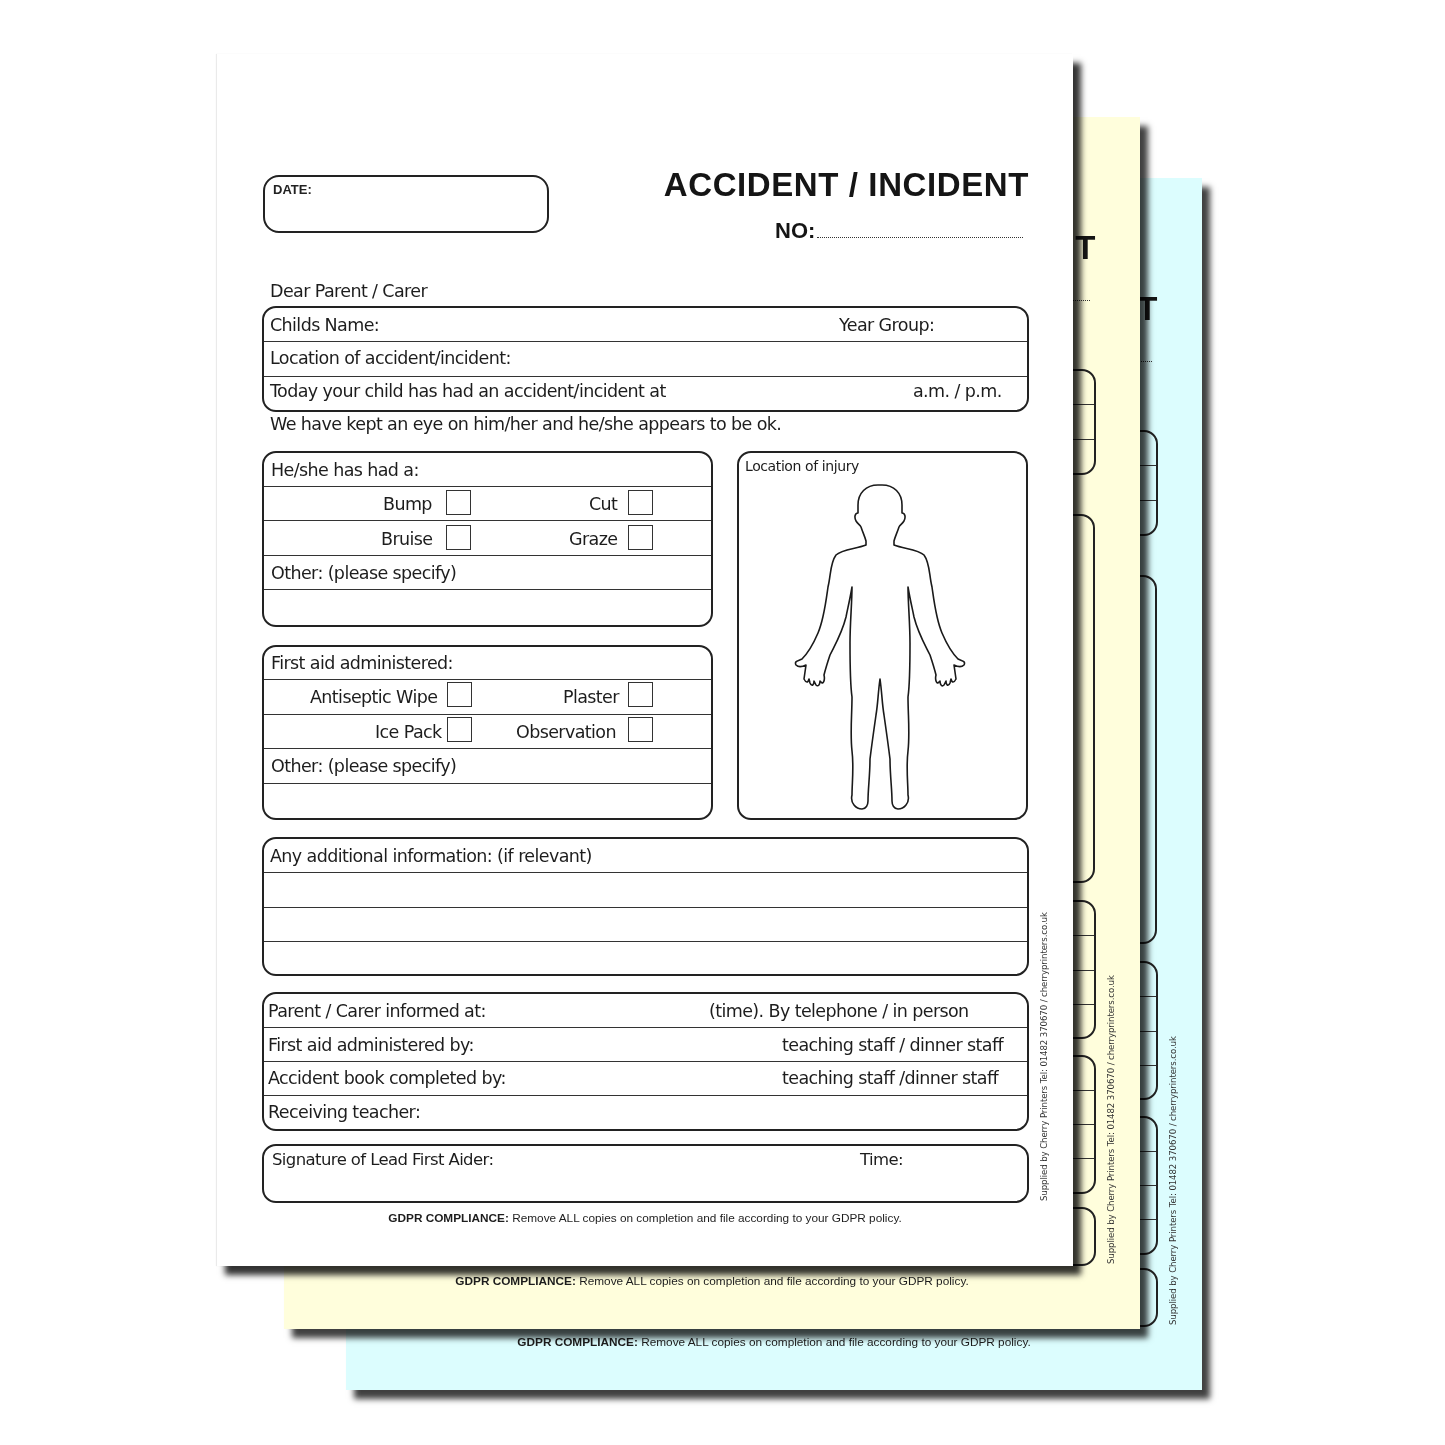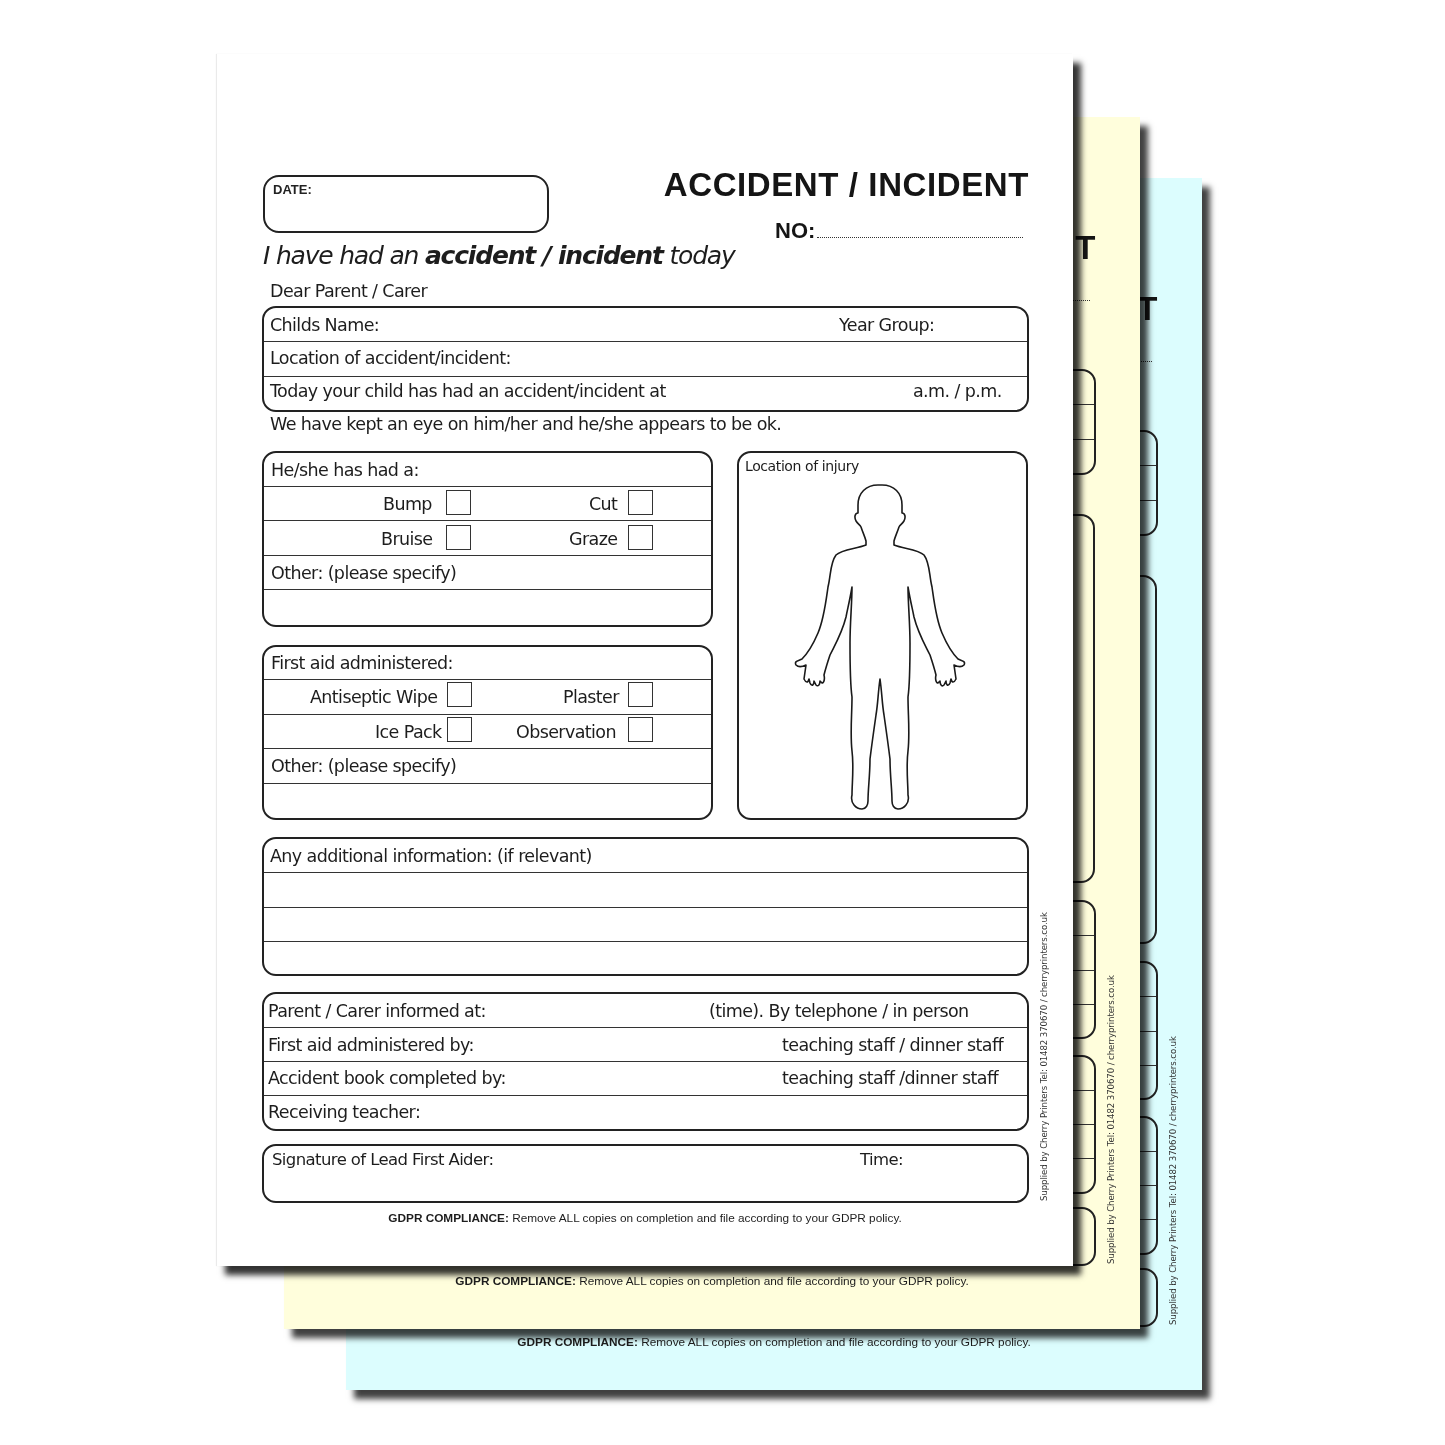--- a/index.html
+++ b/index.html
@@ -234,21 +234,20 @@
 
     <div class="rbox date-box">
       <span class="date-lbl">DATE:</span>
     </div>
 
     <div class="title">ACCIDENT / INCIDENT</div>
     <div class="no-wrap">
       <span class="no-lbl">NO:</span><span class="no-dots"></span>
     </div>
 
-    <div class="tagline"><span>I have had an </span><b>accident / incident</b><span> today</span></div>
     <div class="lbl" style="left:53px;top:227px;">Dear Parent / Carer</div>
 
     <div class="rbox" style="left:45px;top:252px;width:767px;height:106px;">
       <div class="lbl" style="left:6px;top:7px;">Childs Name:</div>
       <div class="lbl" style="left:575px;top:7px;">Year Group:</div>
       <div class="hline" style="top:33px;"></div>
       <div class="lbl" style="left:6px;top:40px;">Location of accident/incident:</div>
       <div class="hline" style="top:68px;"></div>
       <div class="lbl" style="left:6px;top:73px;">Today your child has had an accident/incident at</div>
       <div class="lbl" style="left:649px;top:73px;">a.m. / p.m.</div>

